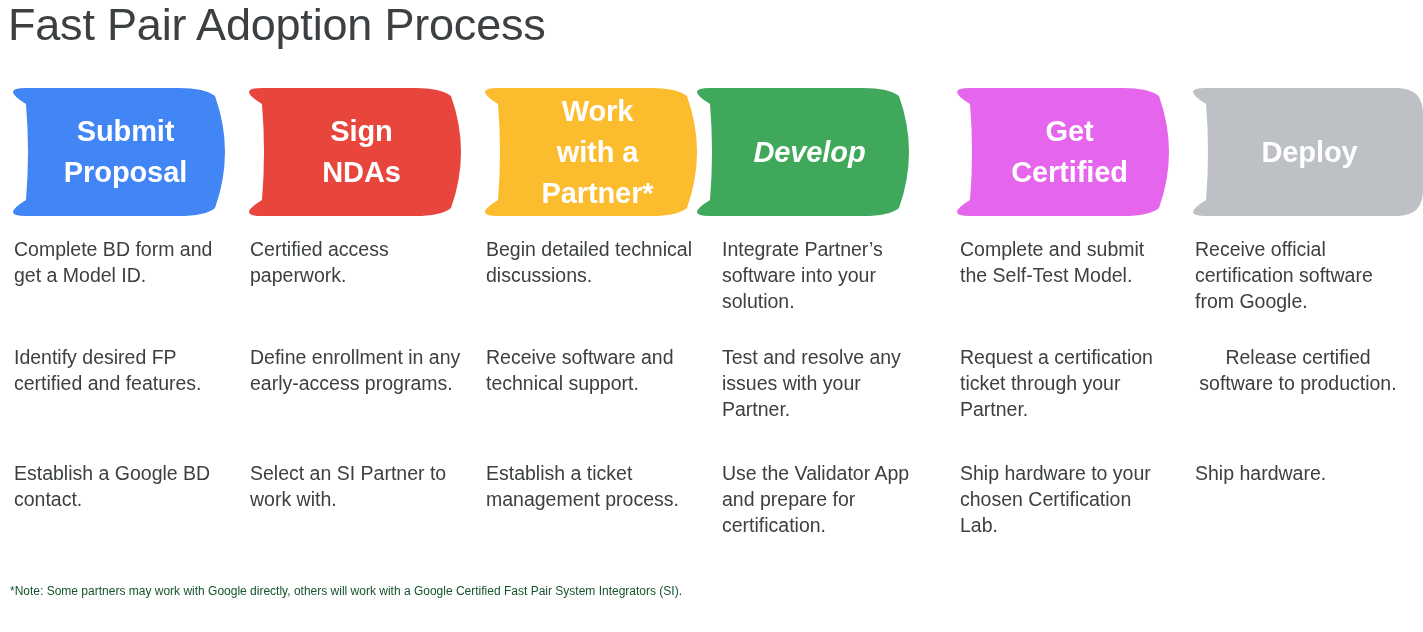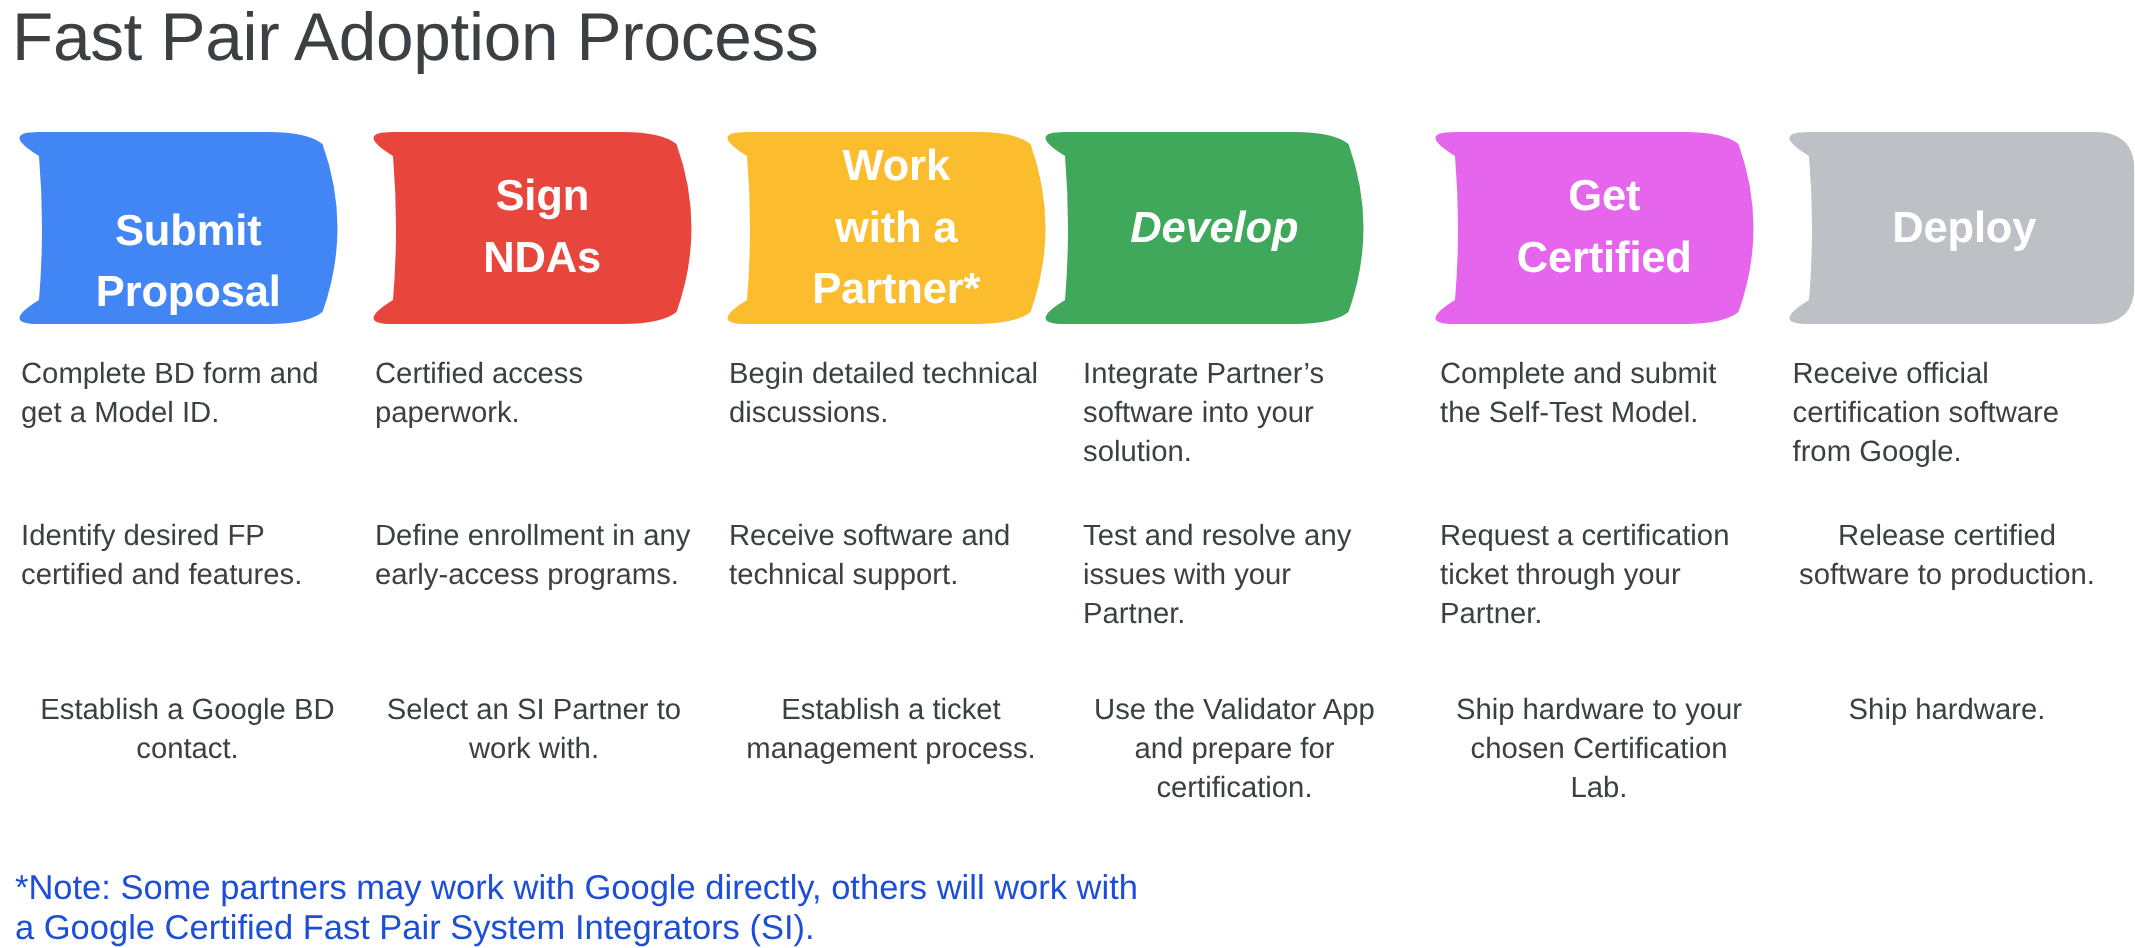--- a/index.html
+++ b/index.html
@@ -82,41 +82,41 @@
     line-height: 26px;
     color: #3c4043;
   }
   .bullet {
     margin: 0 0 0 0;
     position: absolute;
     white-space: pre-line;
   }
   .bullet.r0 { top: 0px; }
   .bullet.r1 { top: 108px; }
-  .bullet.r2 { top: 224px; text-align: center; }
+  .bullet.r2 { top: 224px; }
 
   
   .footnote {
     position: absolute;
     left: 10px;
     top: 578px;
     width: 760px;
-    font-size: 23px;
+    font-size: 12px;
     line-height: 27px;
-    color: #1d4ed8;
+    color: #14532d;
     white-space: pre-line;
   }
 </style>
 </head>
 <body>
 
 <div class="page-title">Fast Pair Adoption Process</div>
 
 <div class="arrow-band">
-    <div class="arrow" style="left: 0px; width: 235px; align-items: flex-end;">
+    <div class="arrow" style="left: 0px; width: 235px;">
       <svg class="arrow-shape" viewBox="0 0 235 128" preserveAspectRatio="none">
         <path d="M 26 0 L 179 0 Q 205 0 215 8 Q 235 64 215 120 Q 205 128 179 128 L 26 128 Q 0 128 26 112 Q 30 64 26 16 Q 0 0 26 0 Z" fill="#4285f4"></path>
       </svg>
       <div class="arrow-label">Submit
 Proposal</div>
     </div>
     <div class="arrow" style="left: 236px; width: 235px;">
       <svg class="arrow-shape" viewBox="0 0 235 128" preserveAspectRatio="none">
         <path d="M 26 0 L 179 0 Q 205 0 215 8 Q 235 64 215 120 Q 205 128 179 128 L 26 128 Q 0 128 26 112 Q 30 64 26 16 Q 0 0 26 0 Z" fill="#e8453c"></path>
       </svg>

